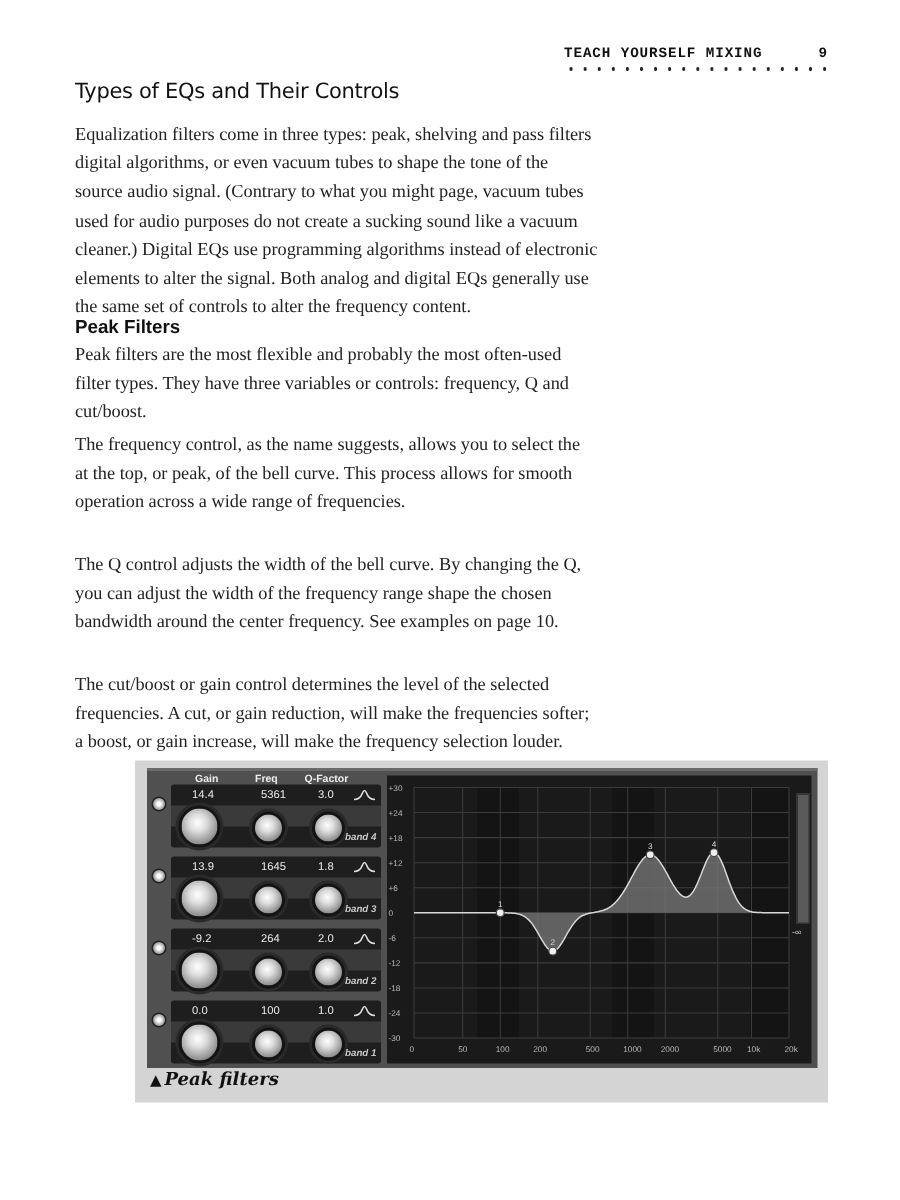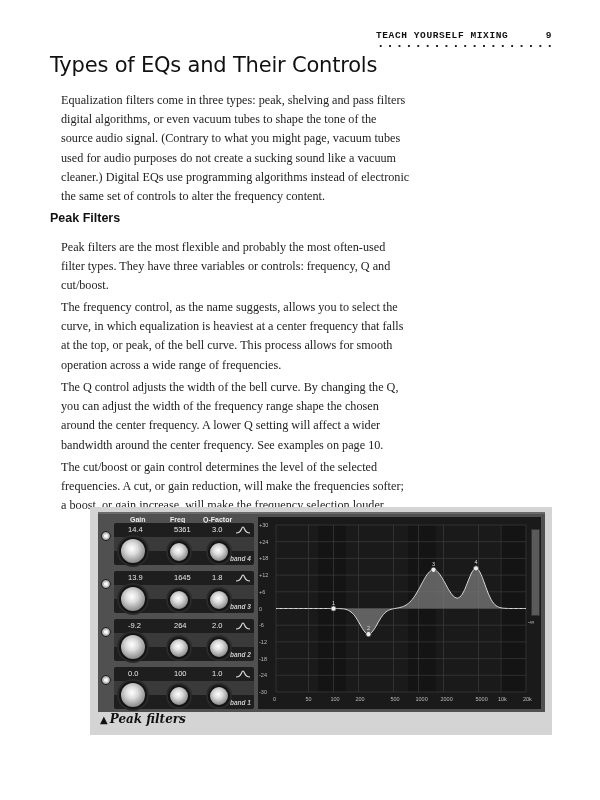--- a/index.html
+++ b/index.html
@@ -5,23 +5,23 @@
   html, body { margin: 0; padding: 0; background: #fff; }
   body { width: 600px; height: 800px; position: relative; overflow: hidden;
          font-family: "Liberation Serif", serif; color: #1c1c1c; }
   .running-head { position: absolute; top: 30px; left: 376px; width: 176px;
     font-family: Liberation Mono, monospace; font-weight: bold; font-size: 9.5px; letter-spacing: 0.6px; color: #111; }
   .running-head .page-num { position: absolute; right: 0; top: 0; font-weight: bold; }
   .dots { position: absolute; top: 44px; left: 376px; width: 180px; height: 4px;
     background-image: radial-gradient(circle, #222 1.1px, transparent 1.3px);
     background-size: 9.4px 4px; background-repeat: repeat-x; }
   .title { position: absolute; top: 53px; left: 50px; font-family: "DejaVu Sans", sans-serif;
-    font-size: 21px; color: #111; margin: 0; font-weight: normal; letter-spacing: -0.2px; }
+    font-size: 14px; color: #111; margin: 0; font-weight: normal; letter-spacing: -0.2px; }
   .para { position: absolute; left: 50px; width: 320px; font-size: 12.2px; line-height: 19.2px;
-    color: #222; margin: 11px; font-family: Liberation Serif, serif; }
+    color: #222; margin: 0; font-family: Liberation Serif, serif; }
   .para span.l { display: block; white-space: nowrap; }
   .subhead { position: absolute; top: 211px; left: 50px; font-family: "Liberation Sans", sans-serif;
     font-weight: bold; font-size: 12.5px; color: #111; margin: 0; }
 
   .figure { position: absolute; left: 90px; top: 507px; width: 462px; height: 228px; background: #d4d4d4; }
   .panel { position: absolute; left: 8px; top: 5px; width: 447px; height: 198px; background: #505050;
     border-top: 2px solid #6a6a6a; }
   .caption { position: absolute; left: 10px; top: 205px; font-family: "DejaVu Serif", serif;
     font-style: italic; font-weight: bold; font-size: 12px; color: #111; }
   .caption .tri { font-style: normal; font-size: 10px; margin-right: 2px; }
@@ -55,40 +55,39 @@
 <div class="dots"></div>
 
 <h1 class="title">Types of EQs and Their Controls</h1>
 
 <p class="para" style="top:80px" id="intro">
     <span class="l">Equalization filters come in three types: peak, shelving and pass filters</span>
     <span class="l">digital algorithms, or even vacuum tubes to shape the tone of  the</span>
     <span class="l">source audio signal. (Contrary to what you might page, vacuum tubes</span>
     <span class="l">used for audio purposes do not create a sucking sound like a vacuum</span>
     <span class="l">cleaner.) Digital EQs use programming algorithms instead of  electronic</span>
+    <span class="l">elements to alter the signal. Both analog and digital EQs generally use</span>
     <span class="l">the same set of  controls to alter the frequency content.</span>
   </p>
 
 <h2 class="subhead">Peak Filters</h2>
 
 <p class="para" style="top:227px">
     <span class="l">Peak filters are the most flexible and probably the most often-used</span>
     <span class="l">filter types. They have three variables or controls: frequency, Q and</span>
     <span class="l">cut/boost.</span>
   </p>
 <p class="para" style="top:287px">
     <span class="l">The frequency control, as the name suggests, allows you to select the</span>
-    <span class="l">curve, in which equalization is heaviest at a center frequency that falls</span>
     <span class="l">at the top, or peak, of  the bell curve. This process allows for smooth</span>
     <span class="l">operation across a wide range of  frequencies.</span>
   </p>
 <p class="para" style="top:367px">
     <span class="l">The Q control adjusts the width of  the bell curve. By changing the Q,</span>
     <span class="l">you can adjust the width of  the frequency range shape the chosen</span>
-    <span class="l">around the center frequency. A lower Q setting will affect a wider</span>
     <span class="l">bandwidth around the center frequency. See examples on page 10.</span>
   </p>
 <p class="para" style="top:447px">
     <span class="l">The cut/boost or gain control determines the level of  the selected</span>
     <span class="l">frequencies. A cut, or gain reduction, will make the frequencies softer;</span>
     <span class="l">a boost, or gain increase, will make the frequency selection louder.</span>
   </p>
 
 <div class="figure">
   <div class="panel">

